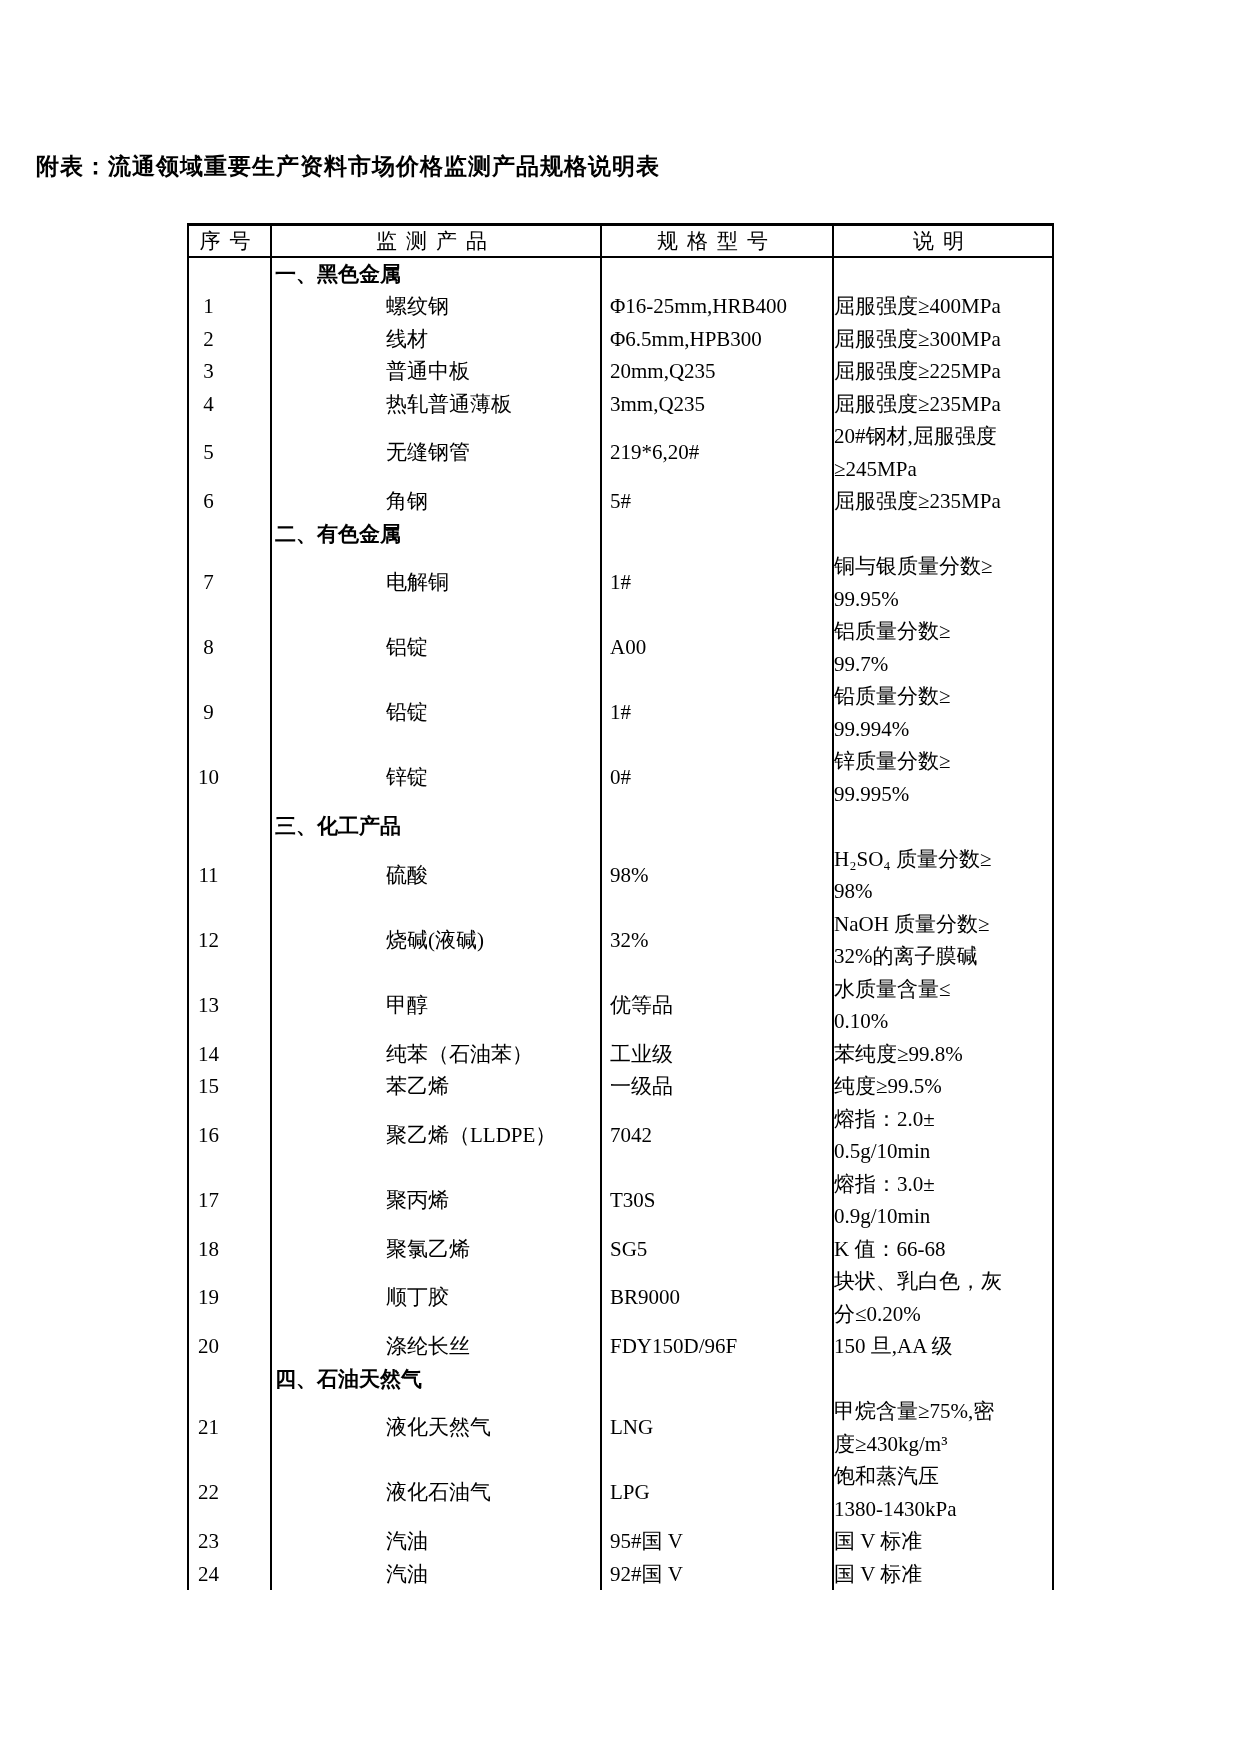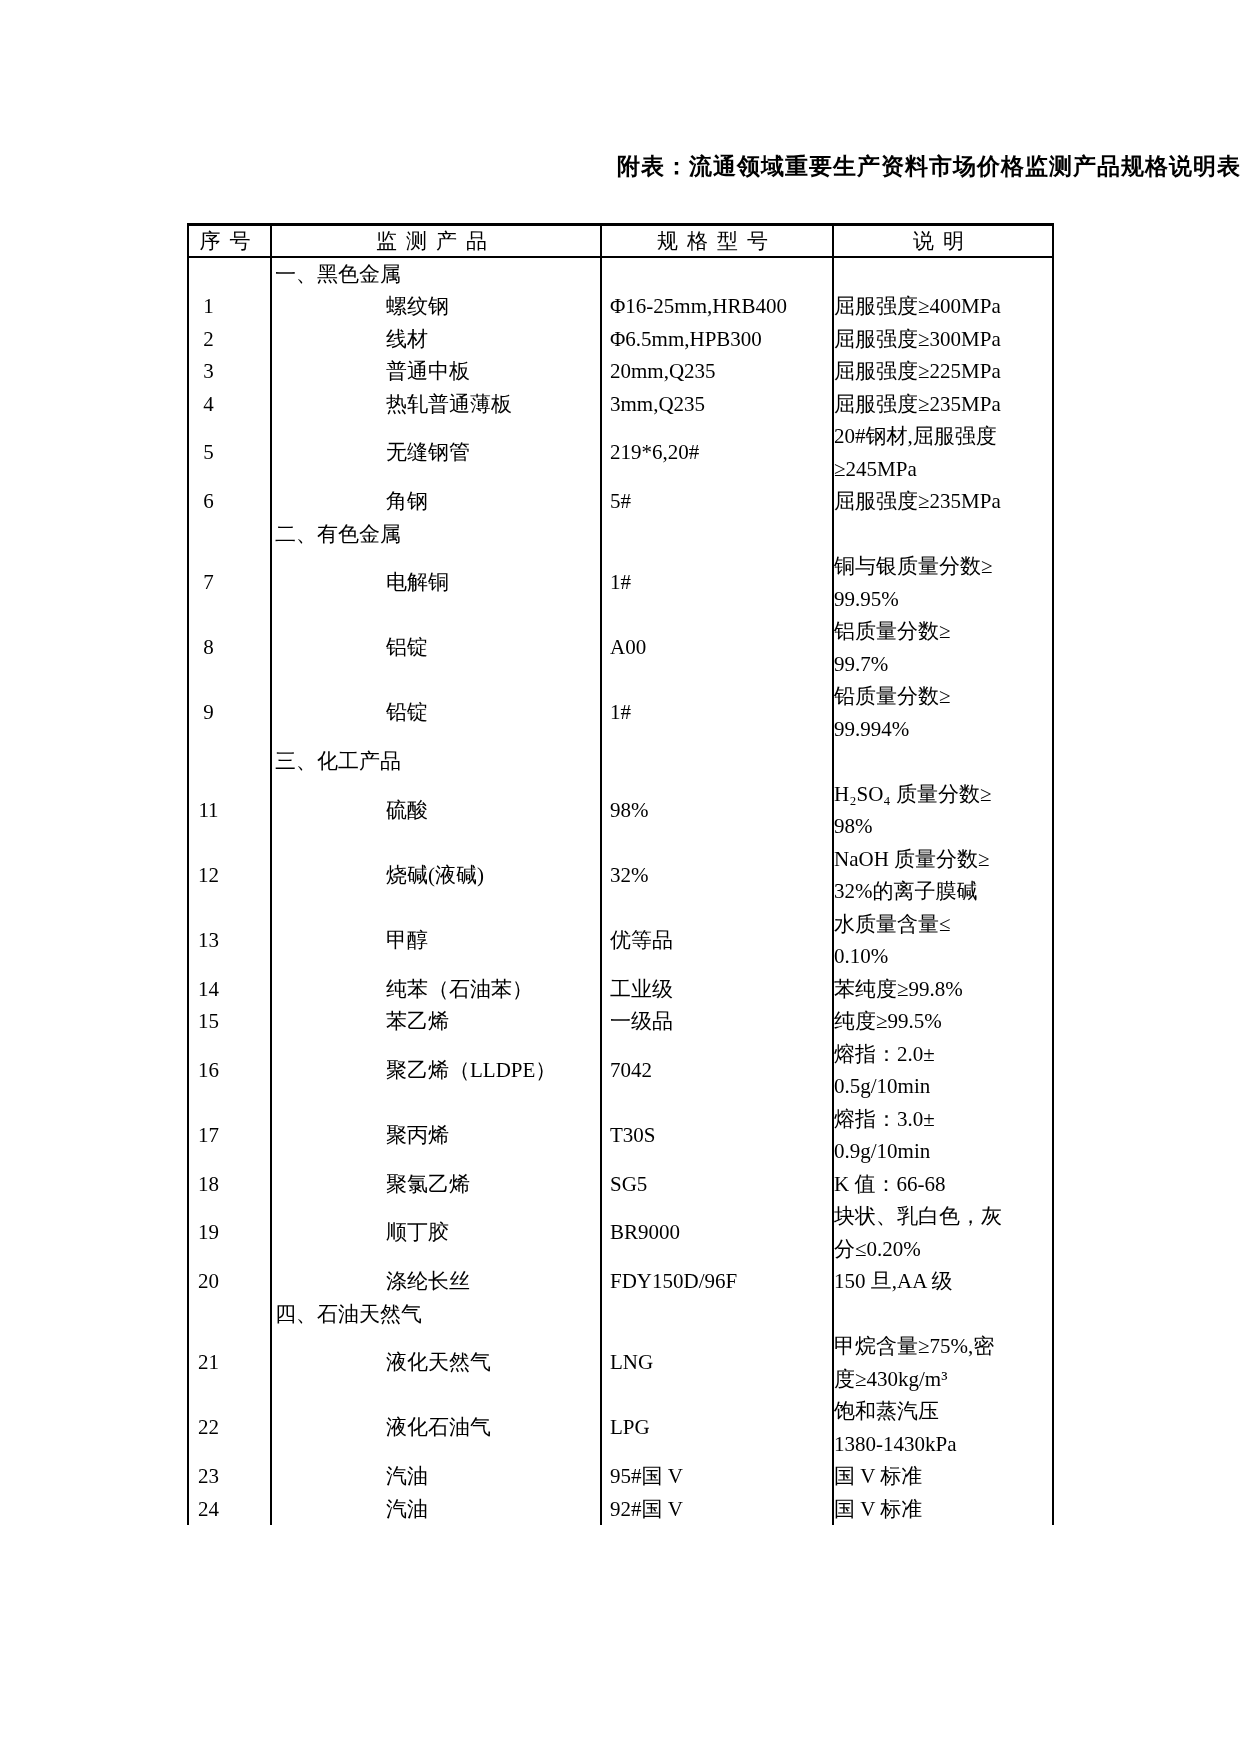--- a/index.html
+++ b/index.html
@@ -11,21 +11,21 @@
     background: #ffffff;
     color: #000000;
     font-family: "Liberation Serif", "DejaVu Serif", serif;
     overflow: hidden;
   }
   .doc-title {
     position: absolute;
     top: 150px;
     left: 0;
     width: 100%;
-    text-align: right;
+    text-align: left;
     font-size: 23px;
     font-weight: bold;
     line-height: 34px;
     letter-spacing: 1px;
     padding-left: 36px;
   }
   table.spec-table {
     position: absolute;
     left: 187px;
     top: 223px;
@@ -53,21 +53,21 @@
   tbody td {
     vertical-align: middle;
     line-height: 32.5px;
   }
   td.no {
     text-align: center;
     padding-right: 42px;
     font-family: "Liberation Serif", "DejaVu Serif", serif;
   }
   td.product { padding-left: 114px; }
-  tr.section td.product { padding-left: 3px; }
+  tr.section td.product { padding-left: 3px; font-weight: bold; }
   td.spec { padding-left: 8px; }
   td.desc {
     white-space: pre-line;
   }
 </style>
 </head>
 <body>
 
 <div class="page">
 
@@ -152,20 +152,27 @@
           <td class="desc">铝质量分数≥
 99.7%</td>
         </tr>
         <tr class="item">
           <td class="no">9</td>
           <td class="product">铅锭</td>
           <td class="spec">1#</td>
           <td class="desc">铅质量分数≥
 99.994%</td>
         </tr>
+        <tr class="item">
+          <td class="no">10</td>
+          <td class="product">锌锭</td>
+          <td class="spec">0#</td>
+          <td class="desc">锌质量分数≥
+99.995%</td>
+        </tr>
         <tr class="section">
           <td class="no"></td>
           <td class="product">三、化工产品</td>
           <td class="spec"></td>
           <td class="desc"></td>
         </tr>
         <tr class="item">
           <td class="no">11</td>
           <td class="product">硫酸</td>
           <td class="spec">98%</td>

